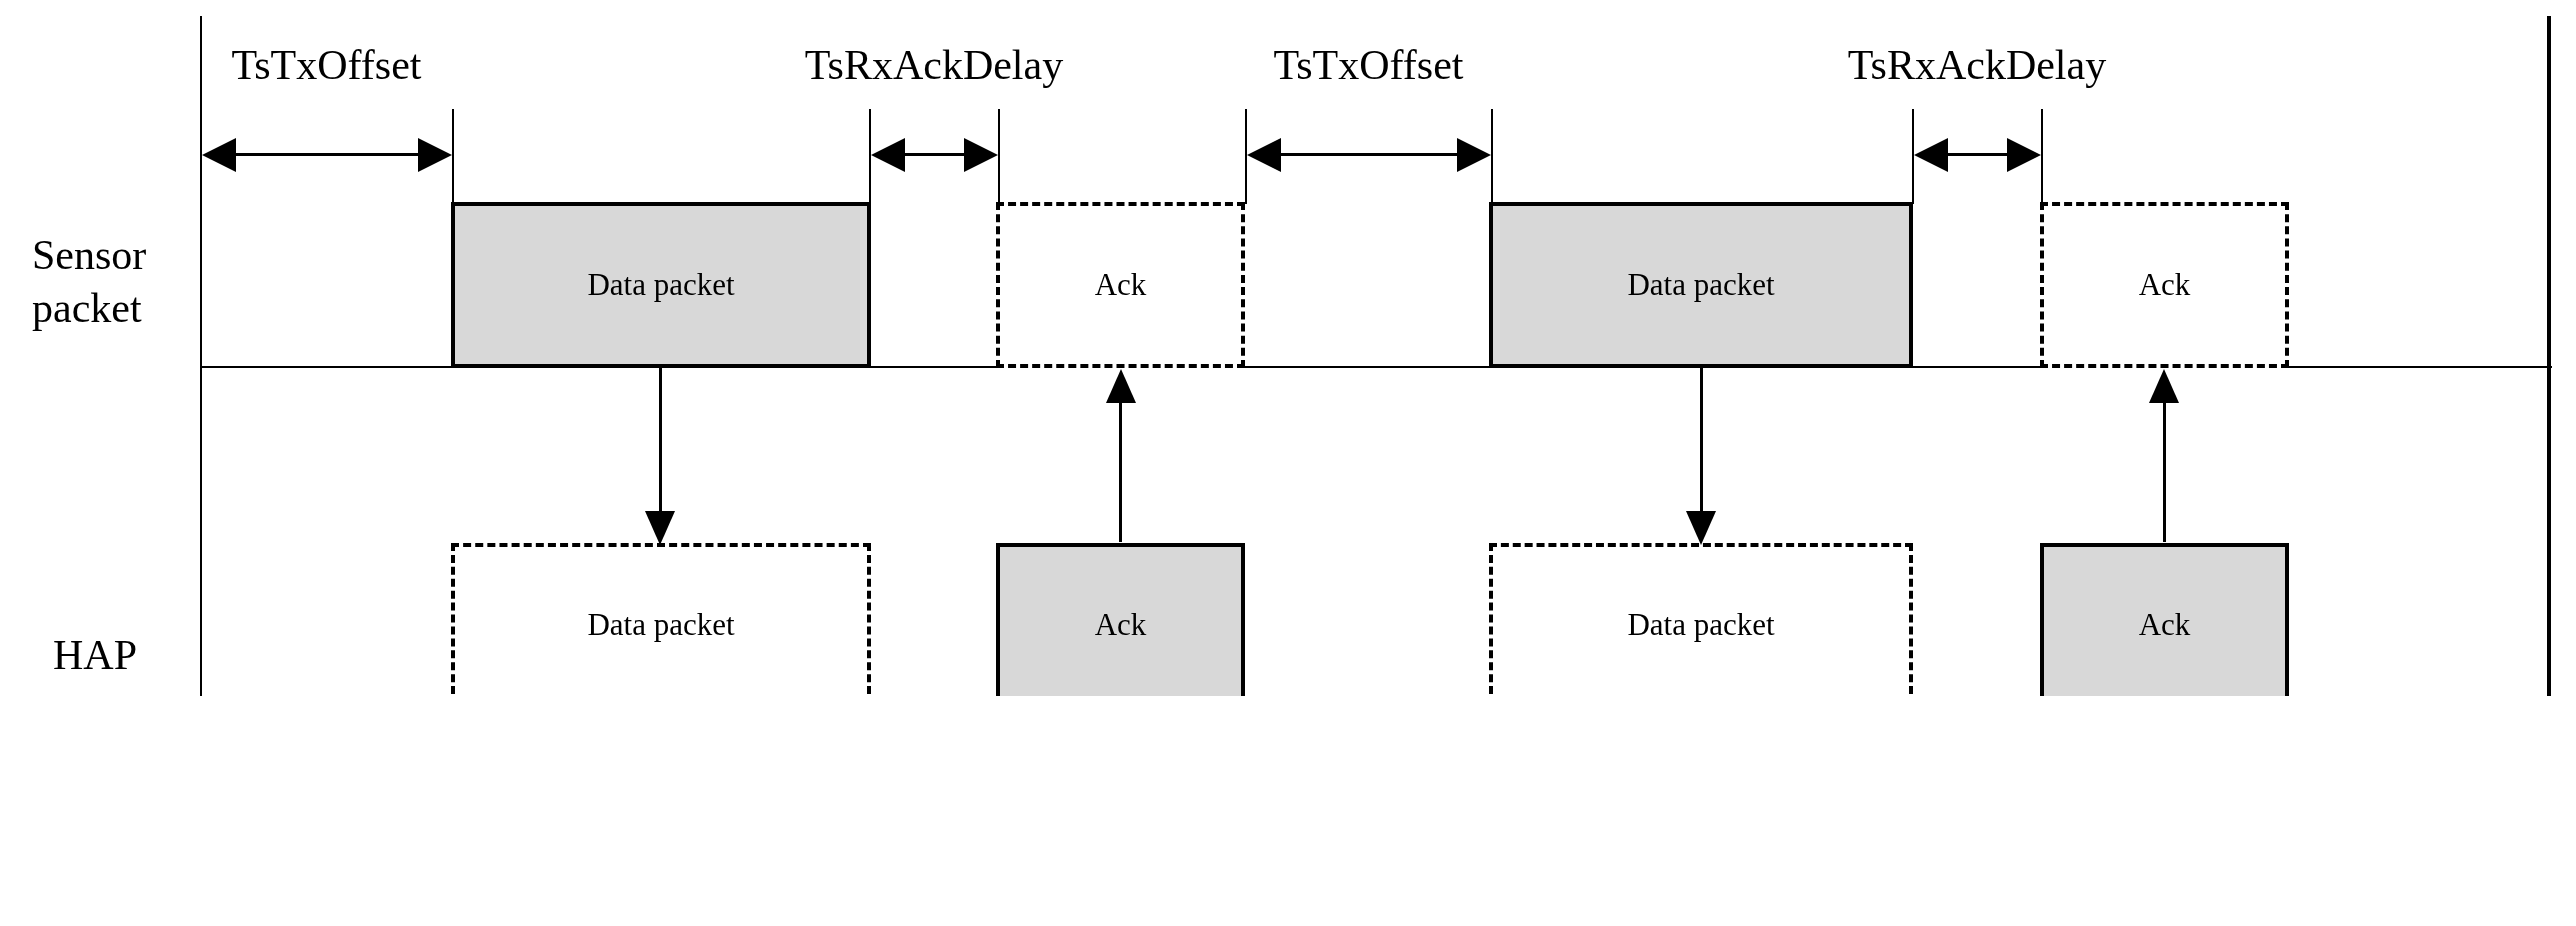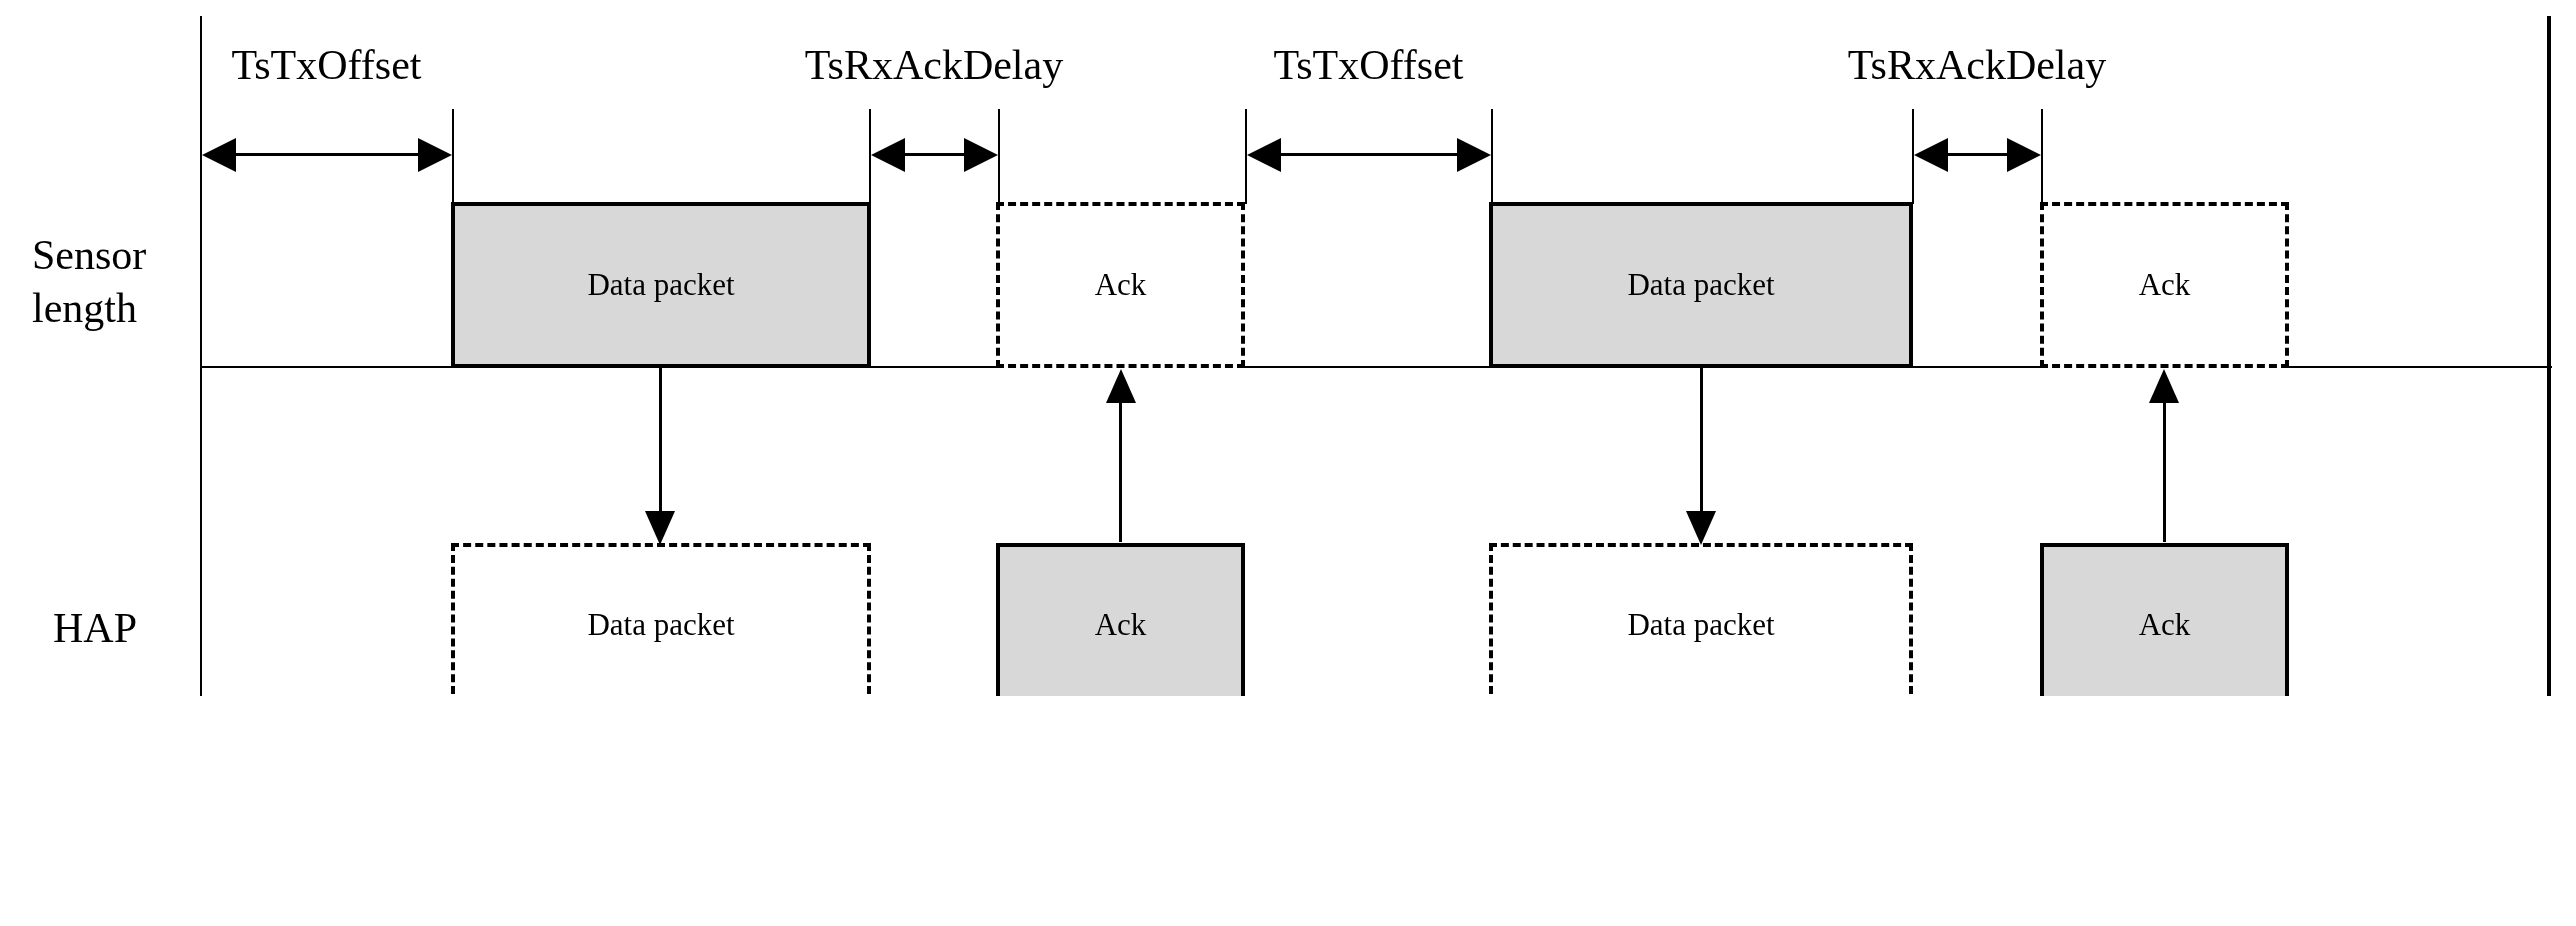--- a/index.html
+++ b/index.html
@@ -129,18 +129,18 @@
   </div>
 
   <div class="barrow" style="left:202px;top:812px;width:2348px;">
     <span class="tri btri-left"></span>
     <span class="bshaft"></span>
     <span class="tri btri-right"></span>
   </div>
 
   <div class="rowlabel" style="left:32px;top:229px;">
     <div>Sensor</div>
-    <div>length</div>
+    <div>packet</div>
   </div>
-  <div class="rowlabel" style="left:53px;top:602px;">HAP</div>
+  <div class="rowlabel" style="left:53px;top:629px;">HAP</div>
 
 </div>
 
 
 </body></html>

